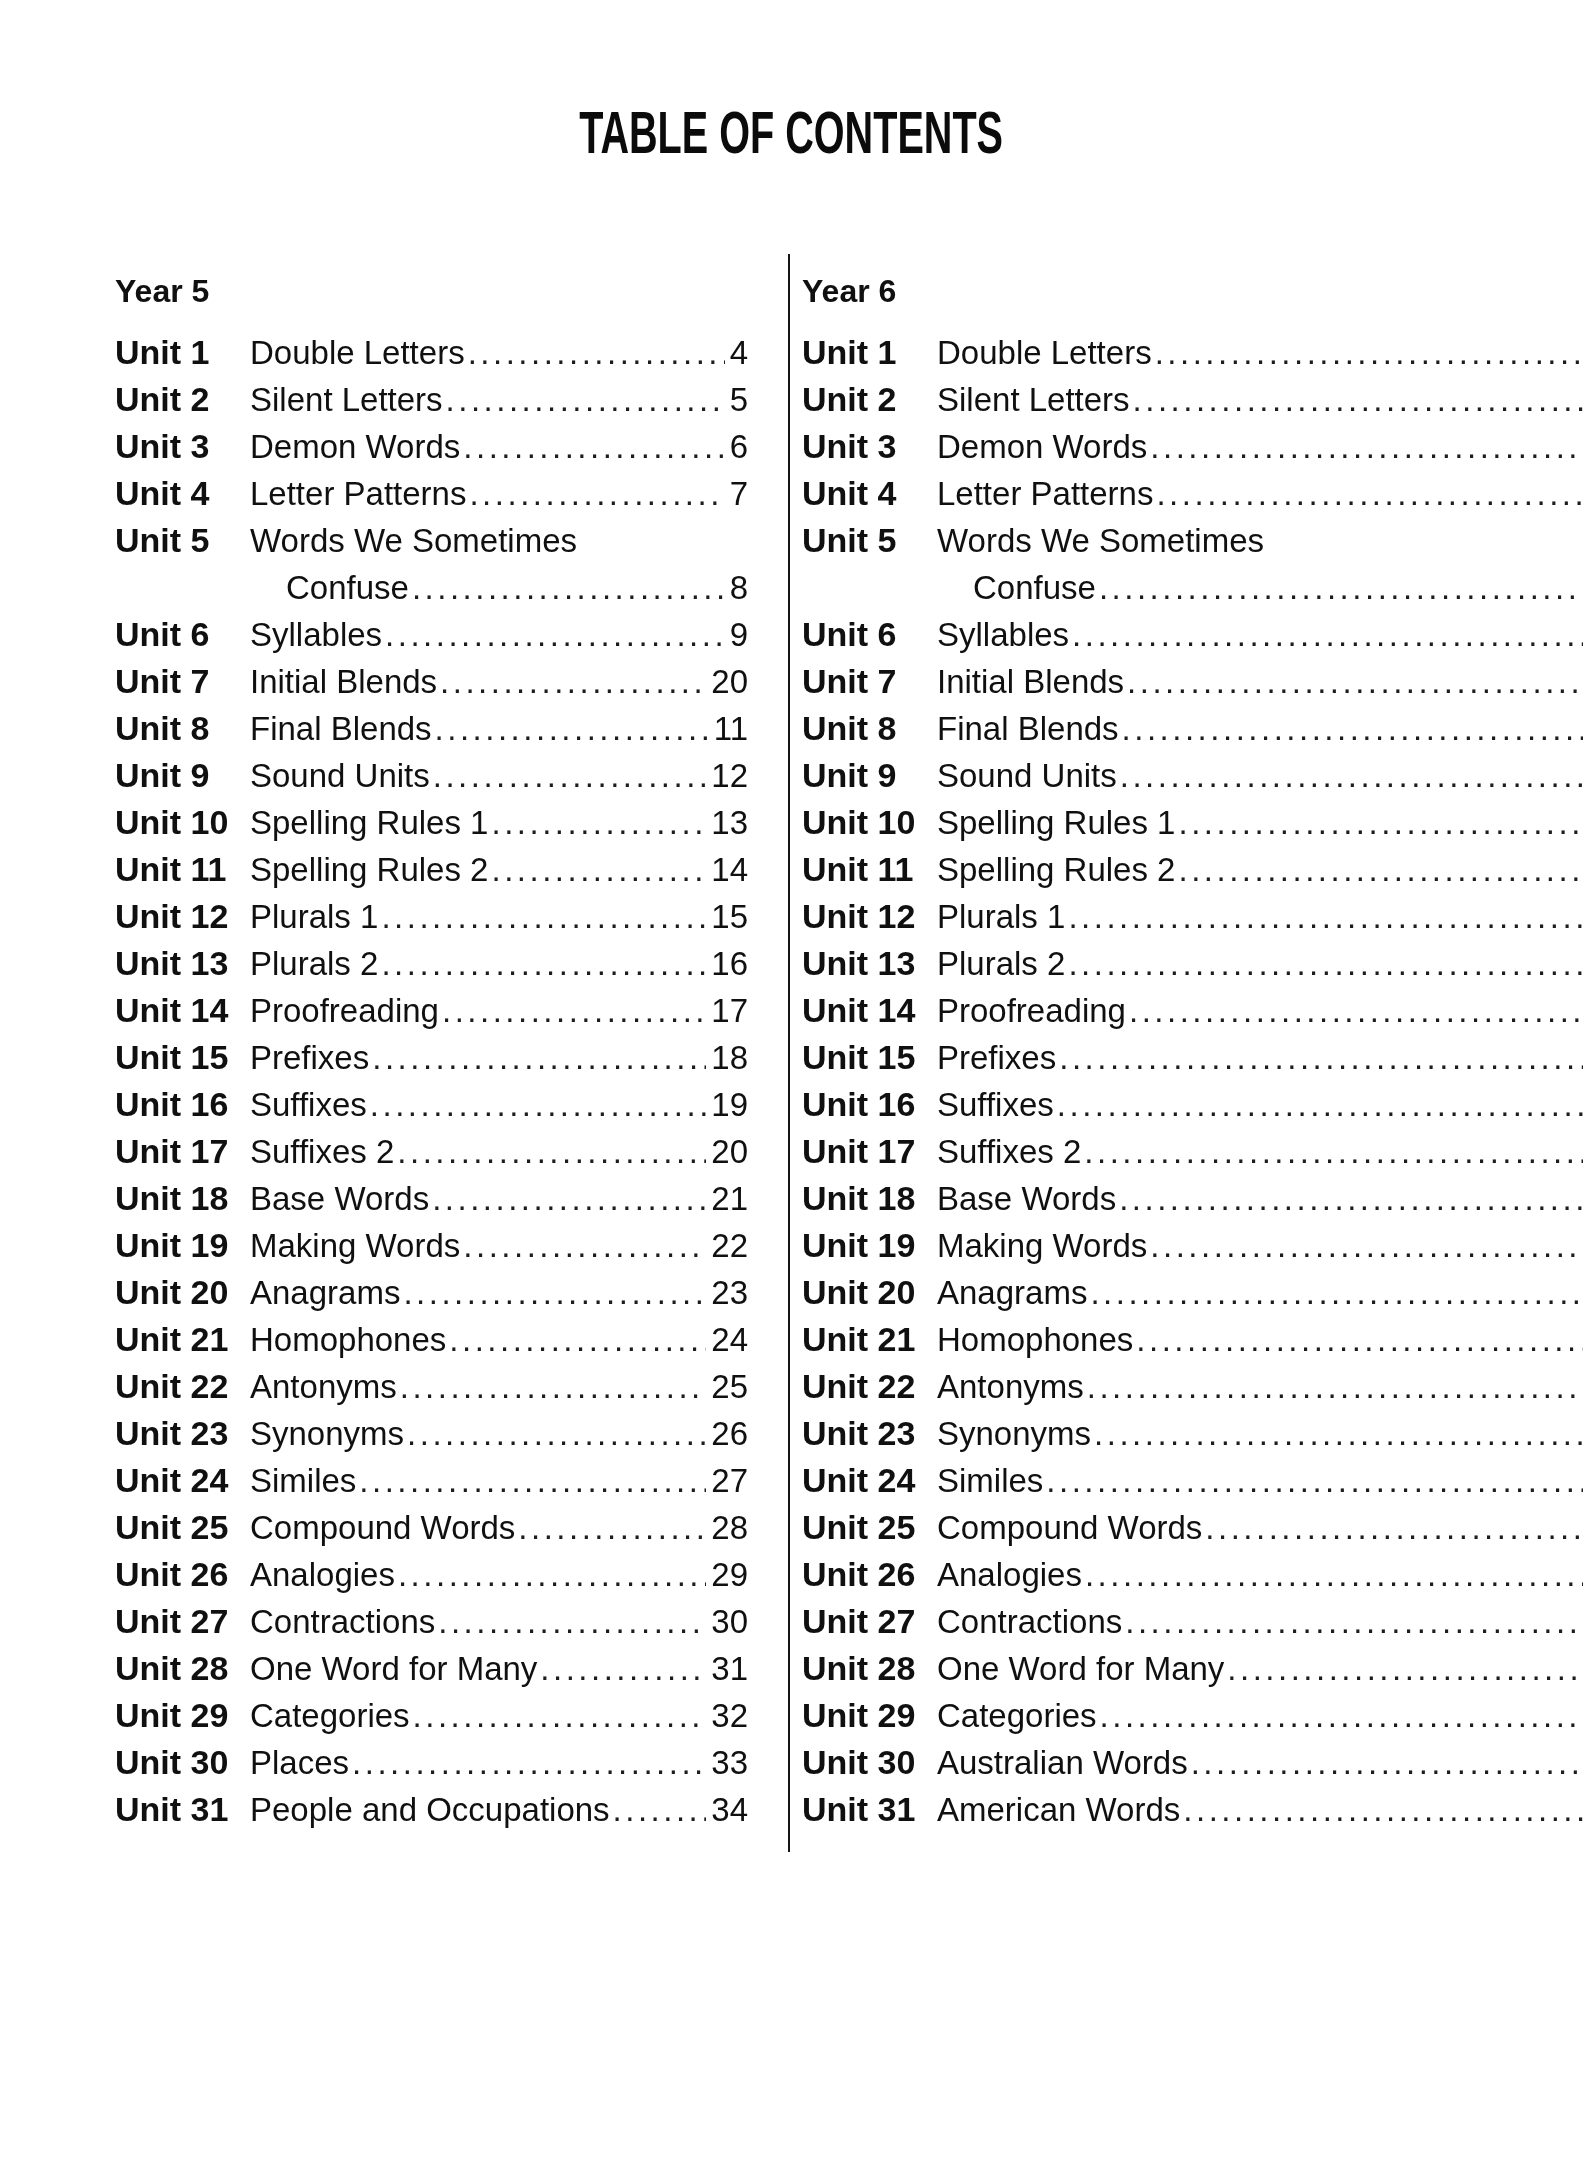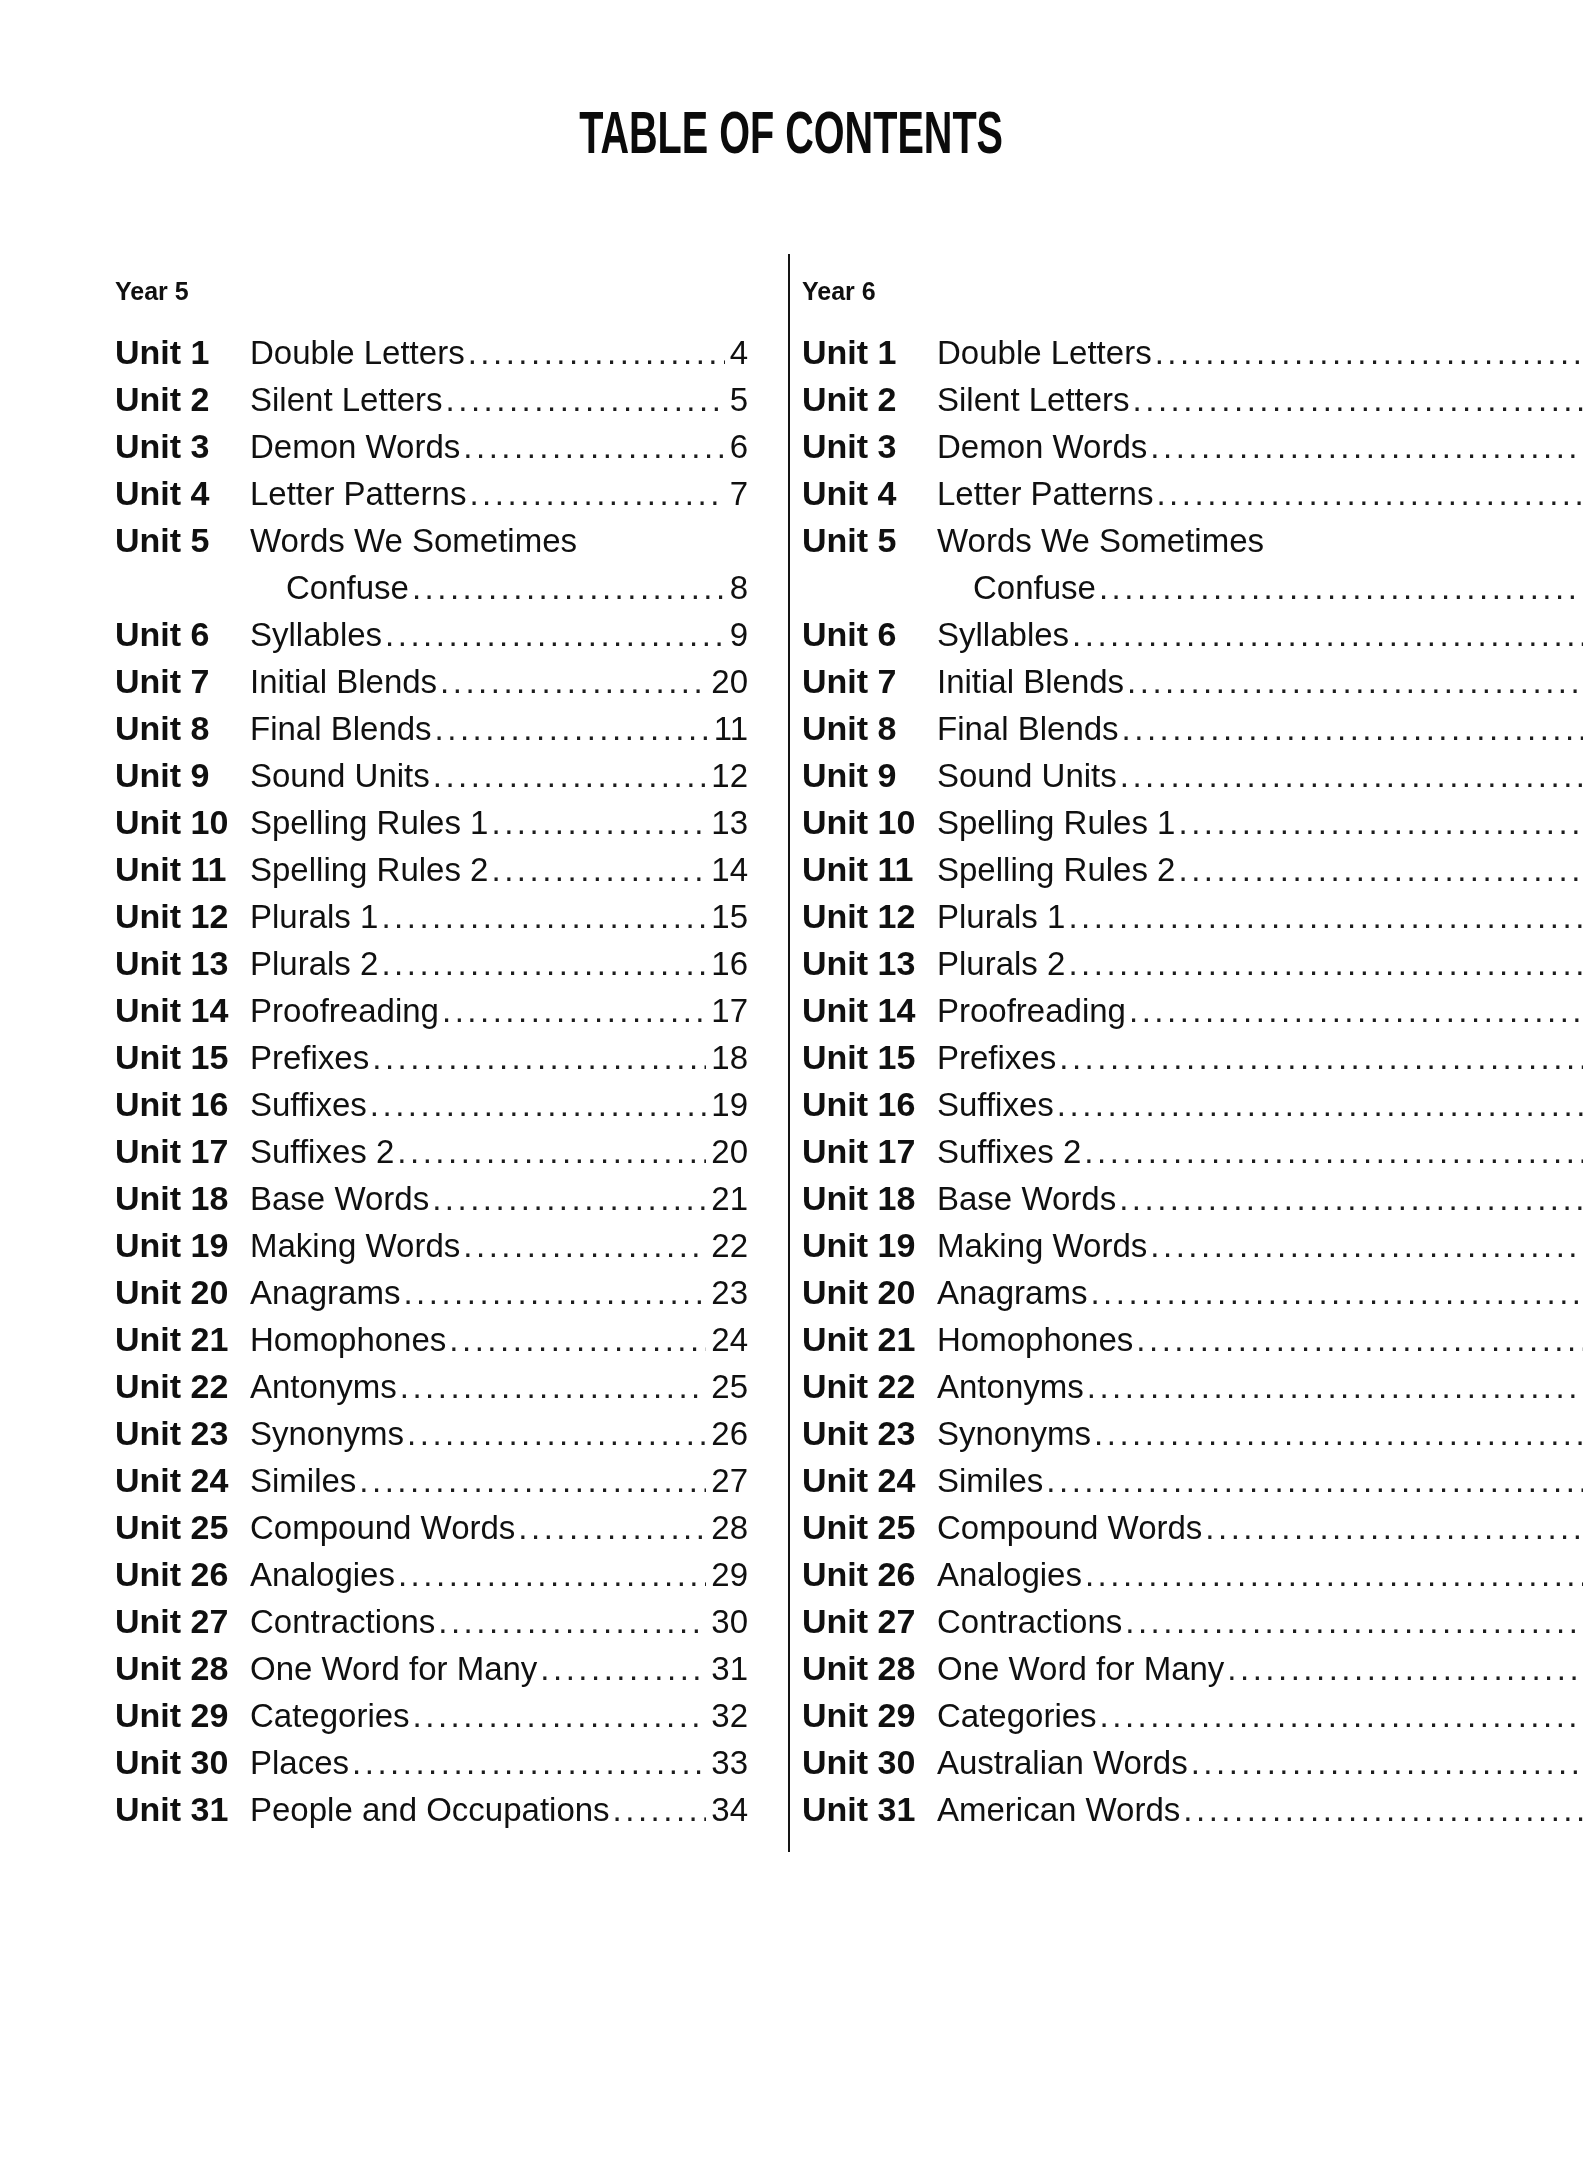--- a/index.html
+++ b/index.html
@@ -25,21 +25,21 @@
   
   .toc{
     display:flex;
     margin:90px 103px 0 115px;
     align-items:stretch;
   }
   .col{ box-sizing:border-box; padding-top:14px; font-size:33px; }
   .col-left{ width:673px; padding-right:40px; }
   .col-right{ flex:1 1 auto; border-left:2px solid #151515; padding-left:12px; }
   .row{ display:flex; align-items:baseline; line-height:47px; white-space:nowrap; }
-  .row.year{ font-weight:bold; margin-bottom:14px; font-size:25px; }
+  .row.year{ font-weight:bold; margin-bottom:14px; font-size:32px; }
   .row.mt{ margin-top:14px; }
   .row.spacer{ height:47px; }
   .lbl{ flex:0 0 135px; font-weight:bold; font-size:34px; }
   .lbl.auto{ flex:0 0 auto; padding-right:1px; font-size:38px; }
   .entry{ flex:1 1 auto; display:flex; align-items:baseline; min-width:0; }
   .t{ flex:0 0 auto; }
   .t.indent{ margin-left:36px; }
   .leader{
     flex:1 1 auto; min-width:12px; overflow:hidden;
     margin:0 5px 0 3px;

